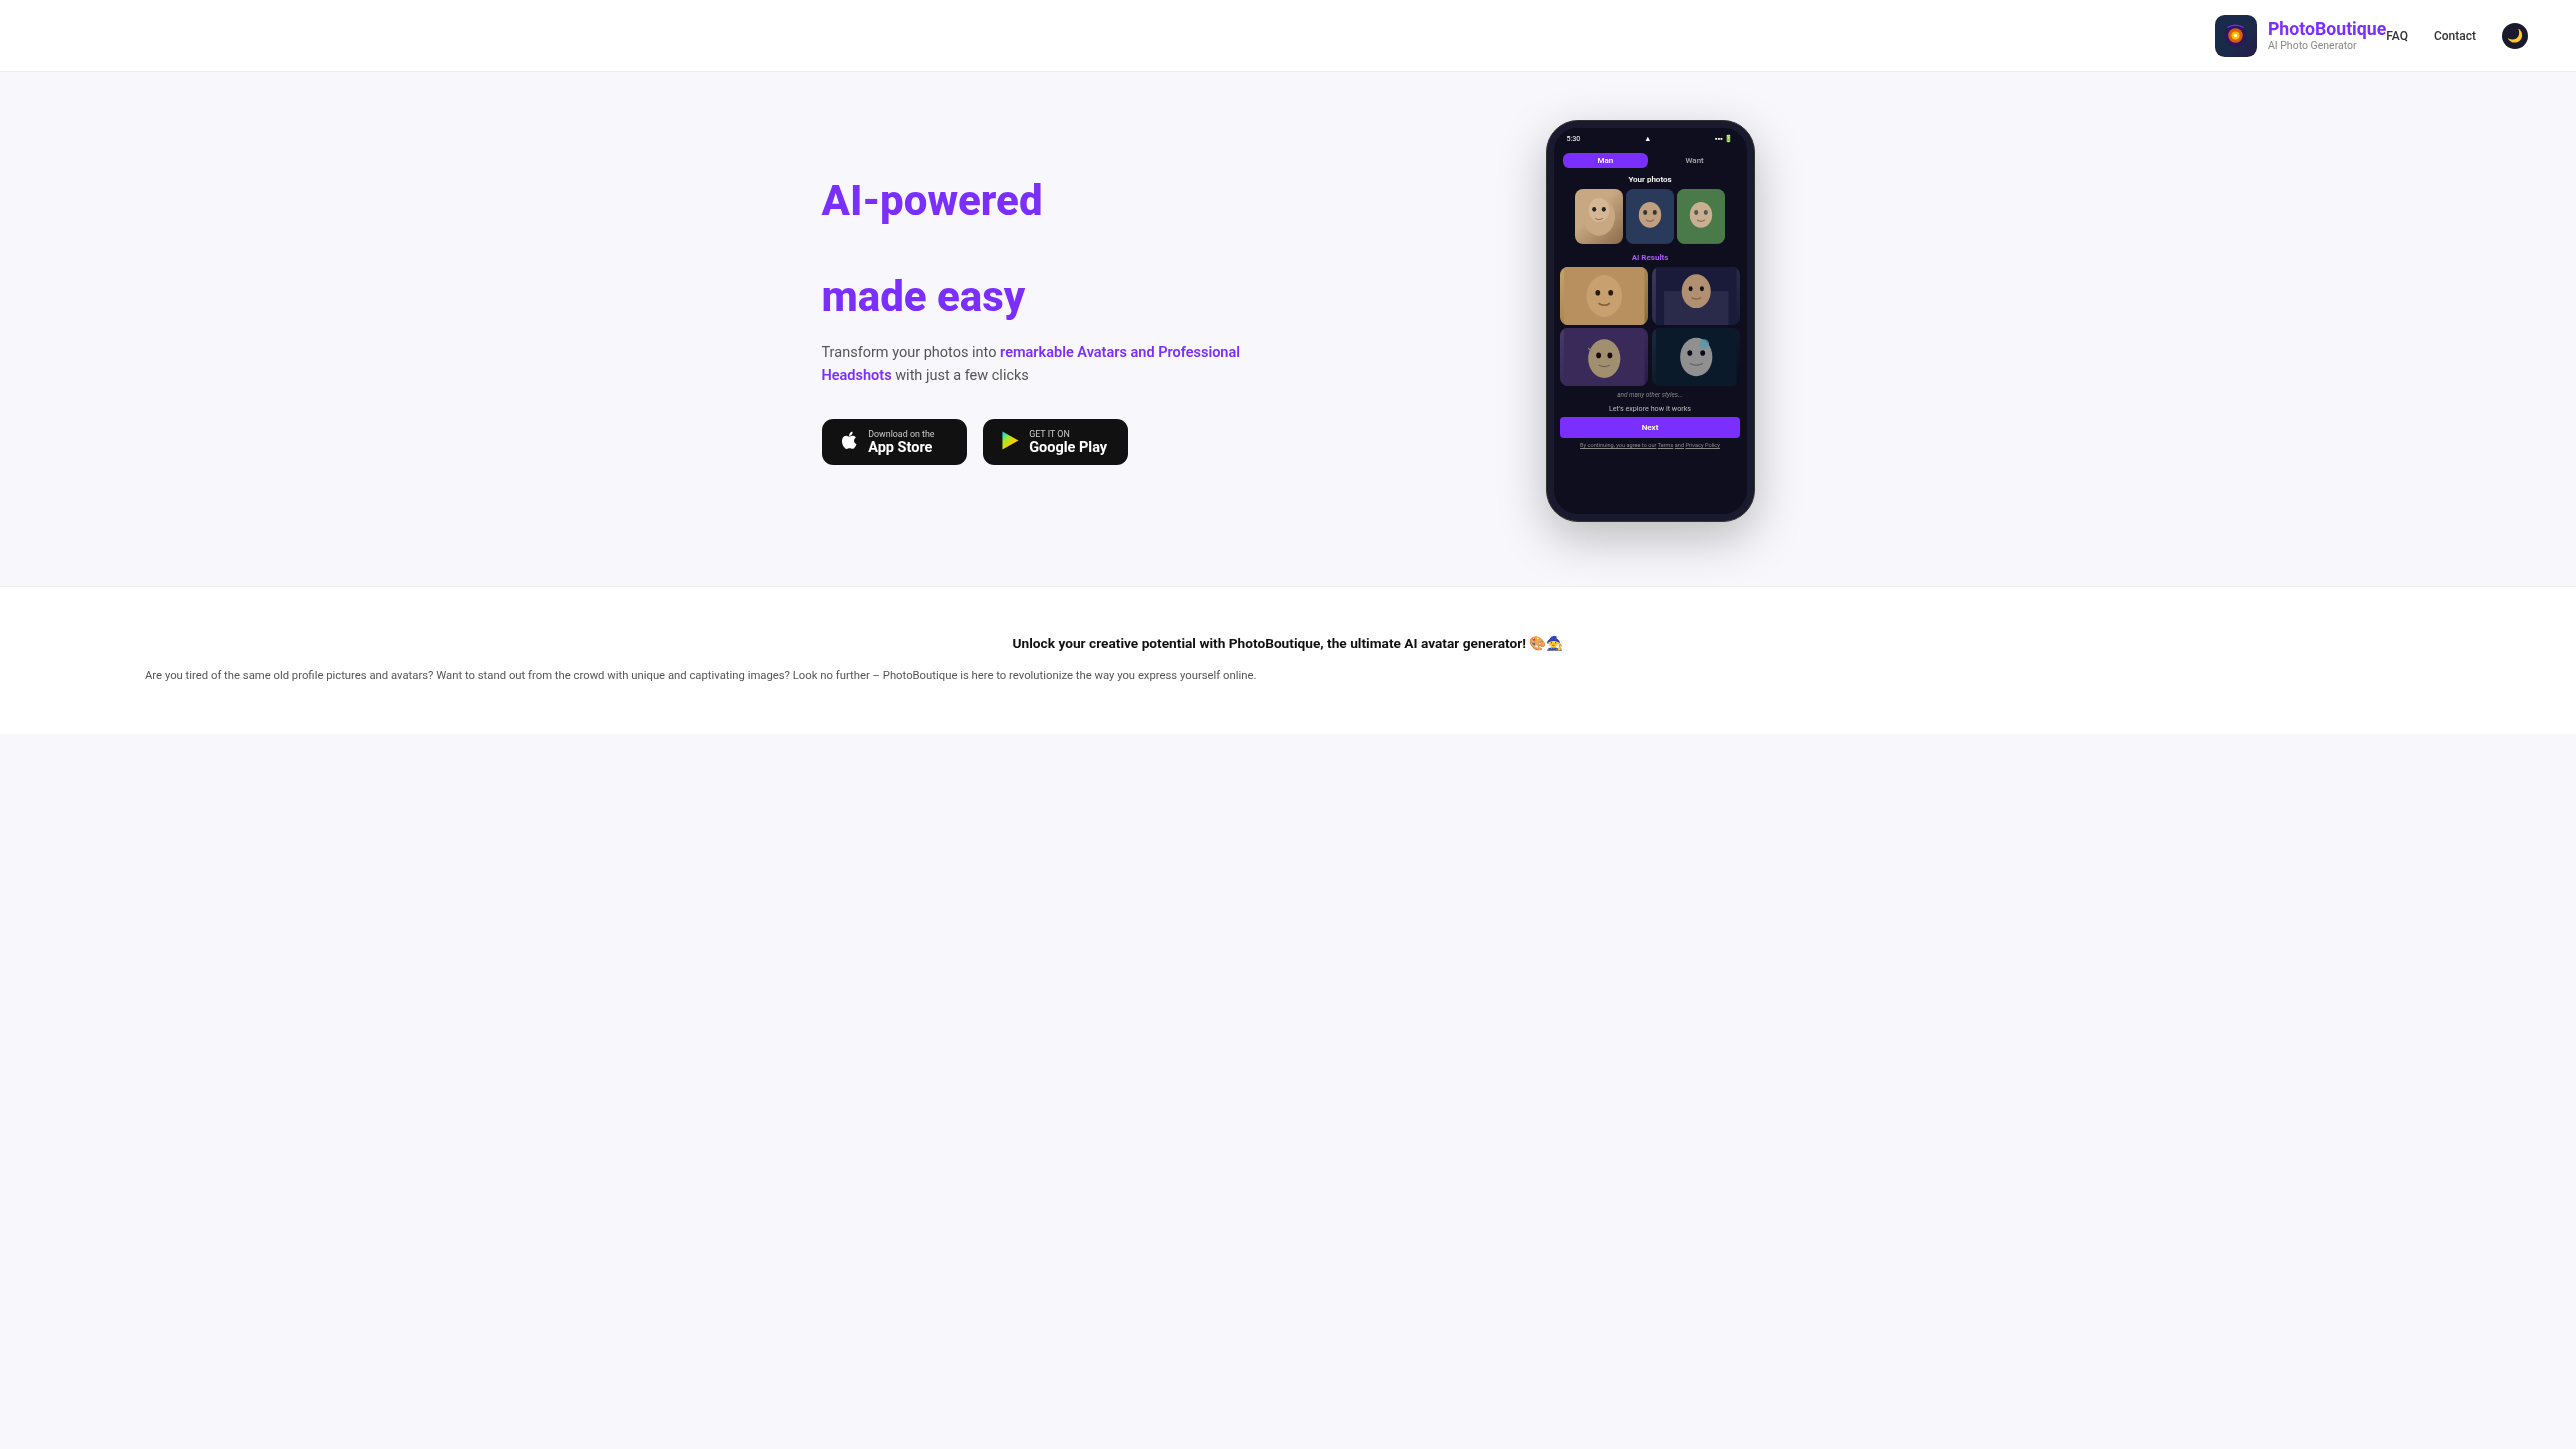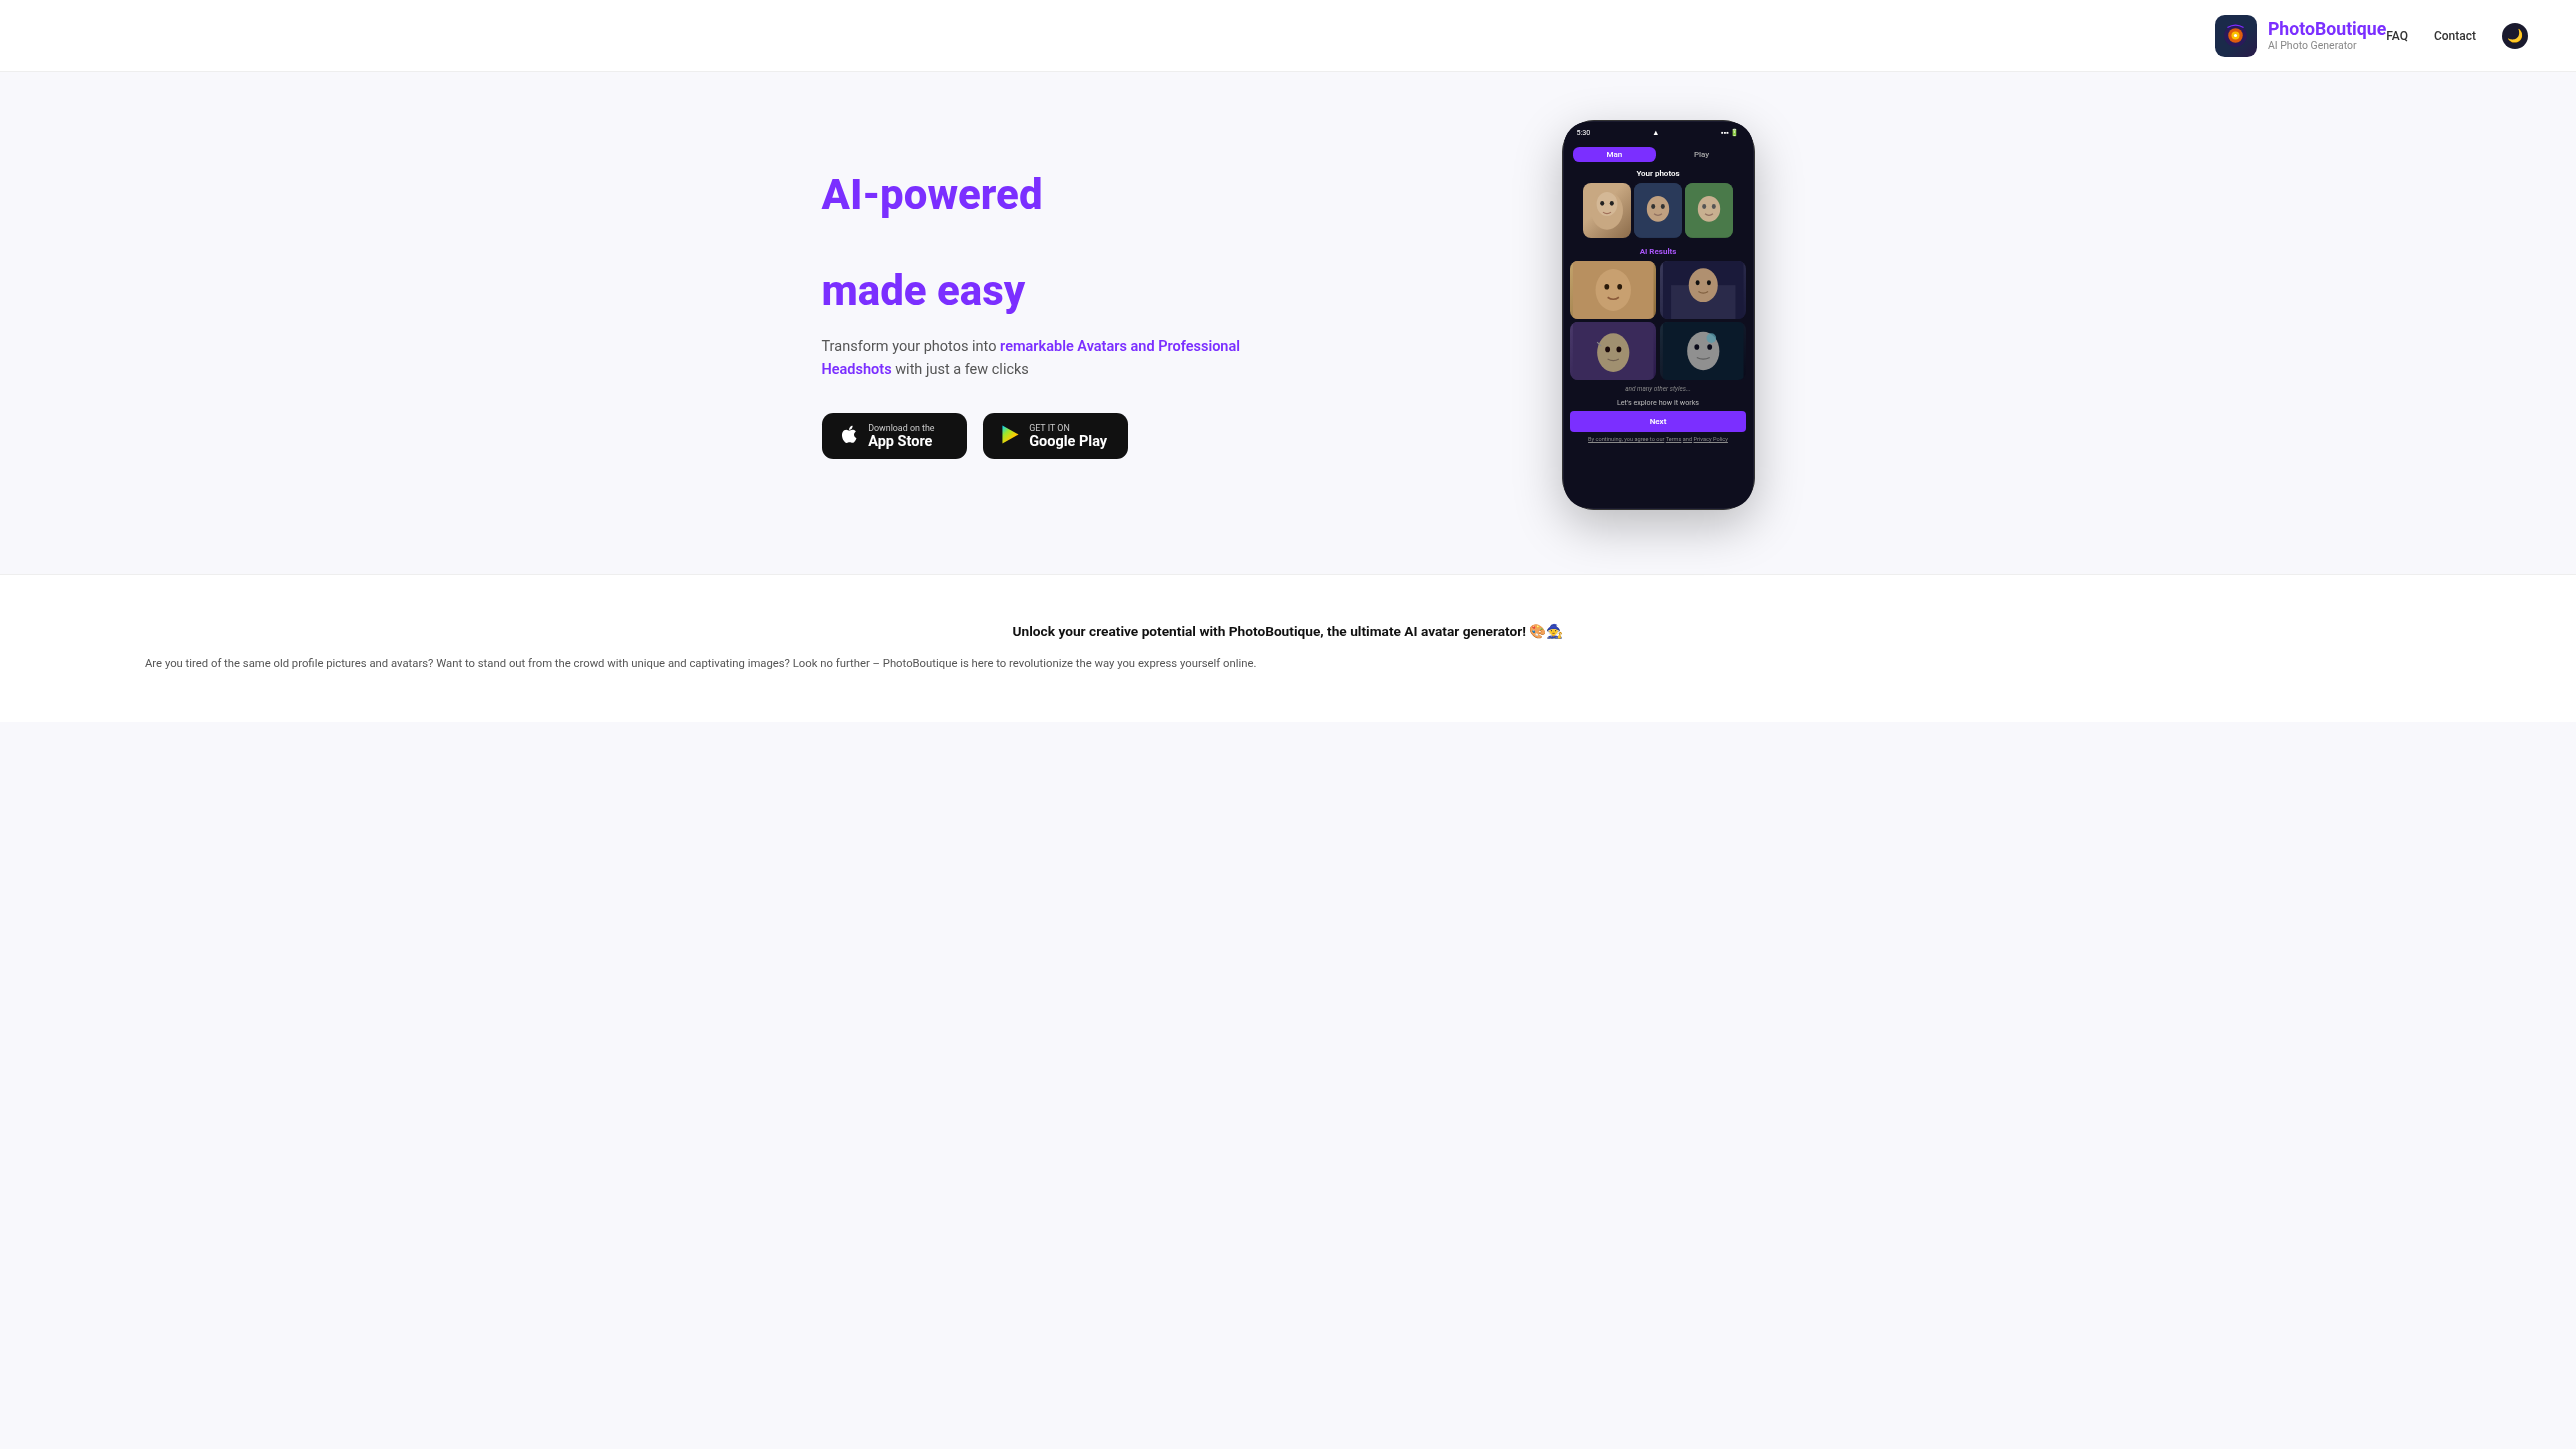--- a/index.html
+++ b/index.html
@@ -135,24 +135,24 @@
     }
 
     
     .hero-right {
       flex: 0 0 auto;
       display: flex;
       align-items: center;
       justify-content: center;
     }
     .phone-mockup {
-      width: 193px;
+      width: 209px;
       background: #1a1a2e;
       border-radius: 32px;
-      padding: 1px;
+      padding: 7px;
       box-shadow: 0 16px 48px rgba(0,0,0,0.25);
       position: relative;
       border: 1.6px solid #333;
     }
     .phone-screen {
       background: #0e0e1e;
       border-radius: 24px;
       overflow: hidden;
       min-height: 386px;
       display: flex;
@@ -362,21 +362,21 @@
       <div class="phone-screen">
 
         <div class="phone-status-bar">
           <span>5:30</span>
           <span>▲</span>
           <span>▪▪▪ 🔋</span>
         </div>
 
         <div class="phone-tabs">
           <div class="phone-tab active">Man</div>
-          <div class="phone-tab inactive">Play</div>
+          <div class="phone-tab inactive">Want</div>
         </div>
 
         <div class="phone-section-title">Your photos</div>
         <div class="phone-photos-grid">
           <div class="photo-thumb face-1">
             <svg class="face-svg" viewBox="0 0 60 68">
               <ellipse cx="30" cy="34" rx="20" ry="24" fill="#c8a882"></ellipse>
               <ellipse cx="30" cy="26" rx="13" ry="15" fill="#d4b896"></ellipse>
               <ellipse cx="24" cy="25" rx="2.5" ry="3" fill="#222"></ellipse>
               <ellipse cx="36" cy="25" rx="2.5" ry="3" fill="#222"></ellipse>

